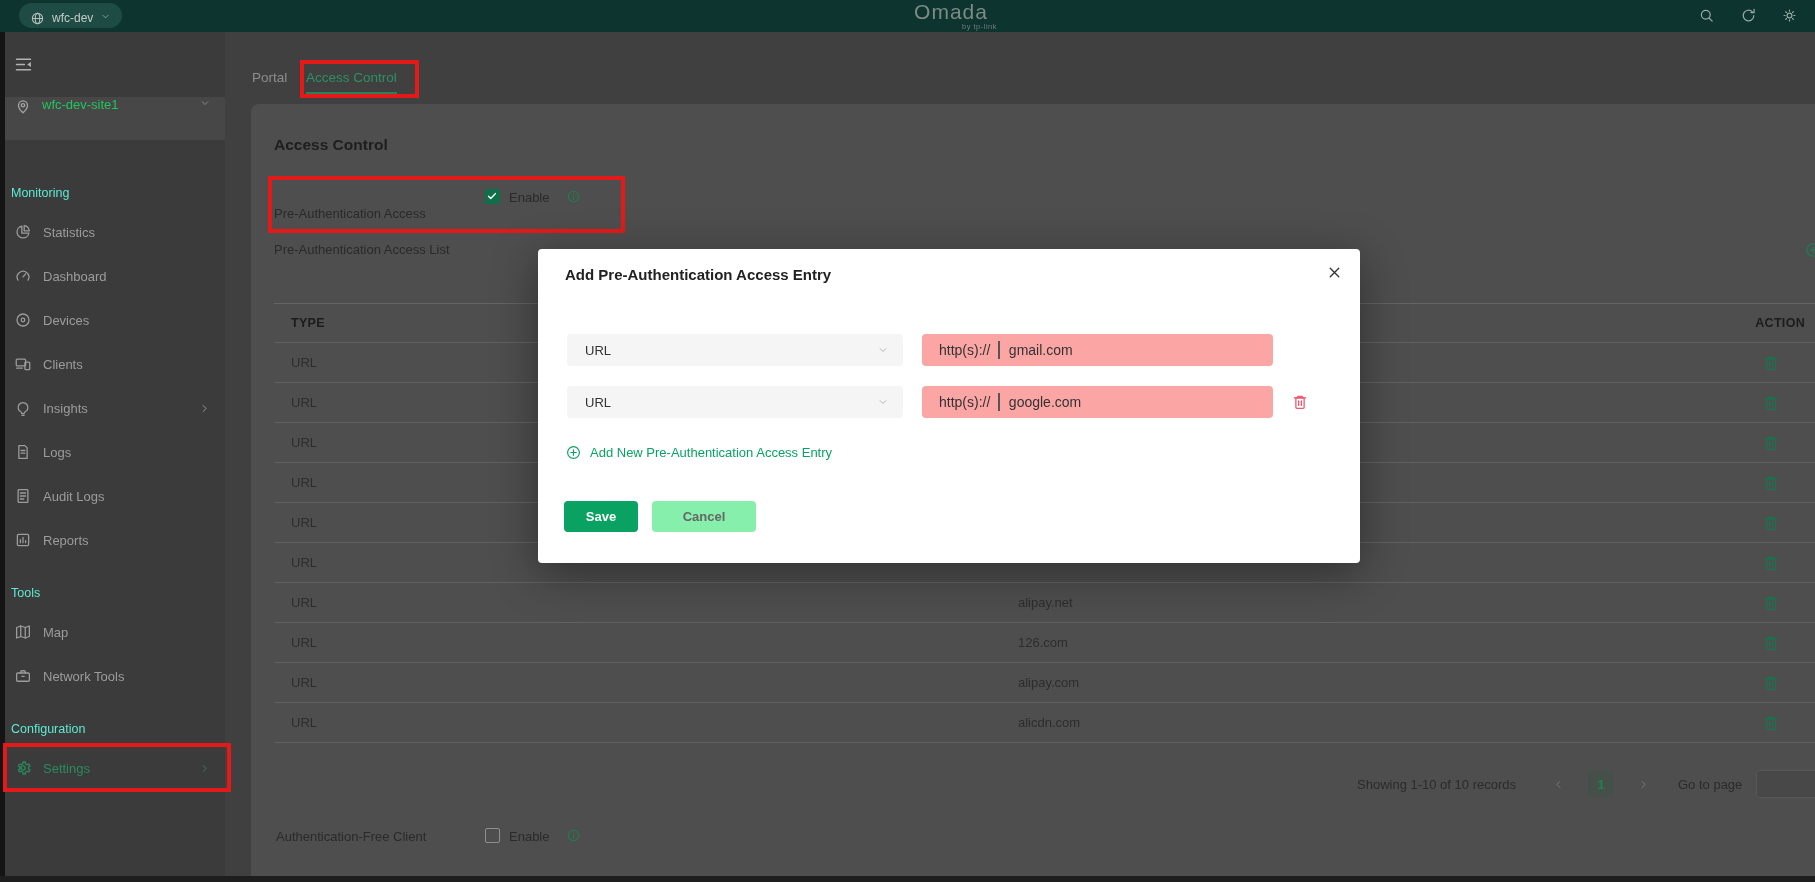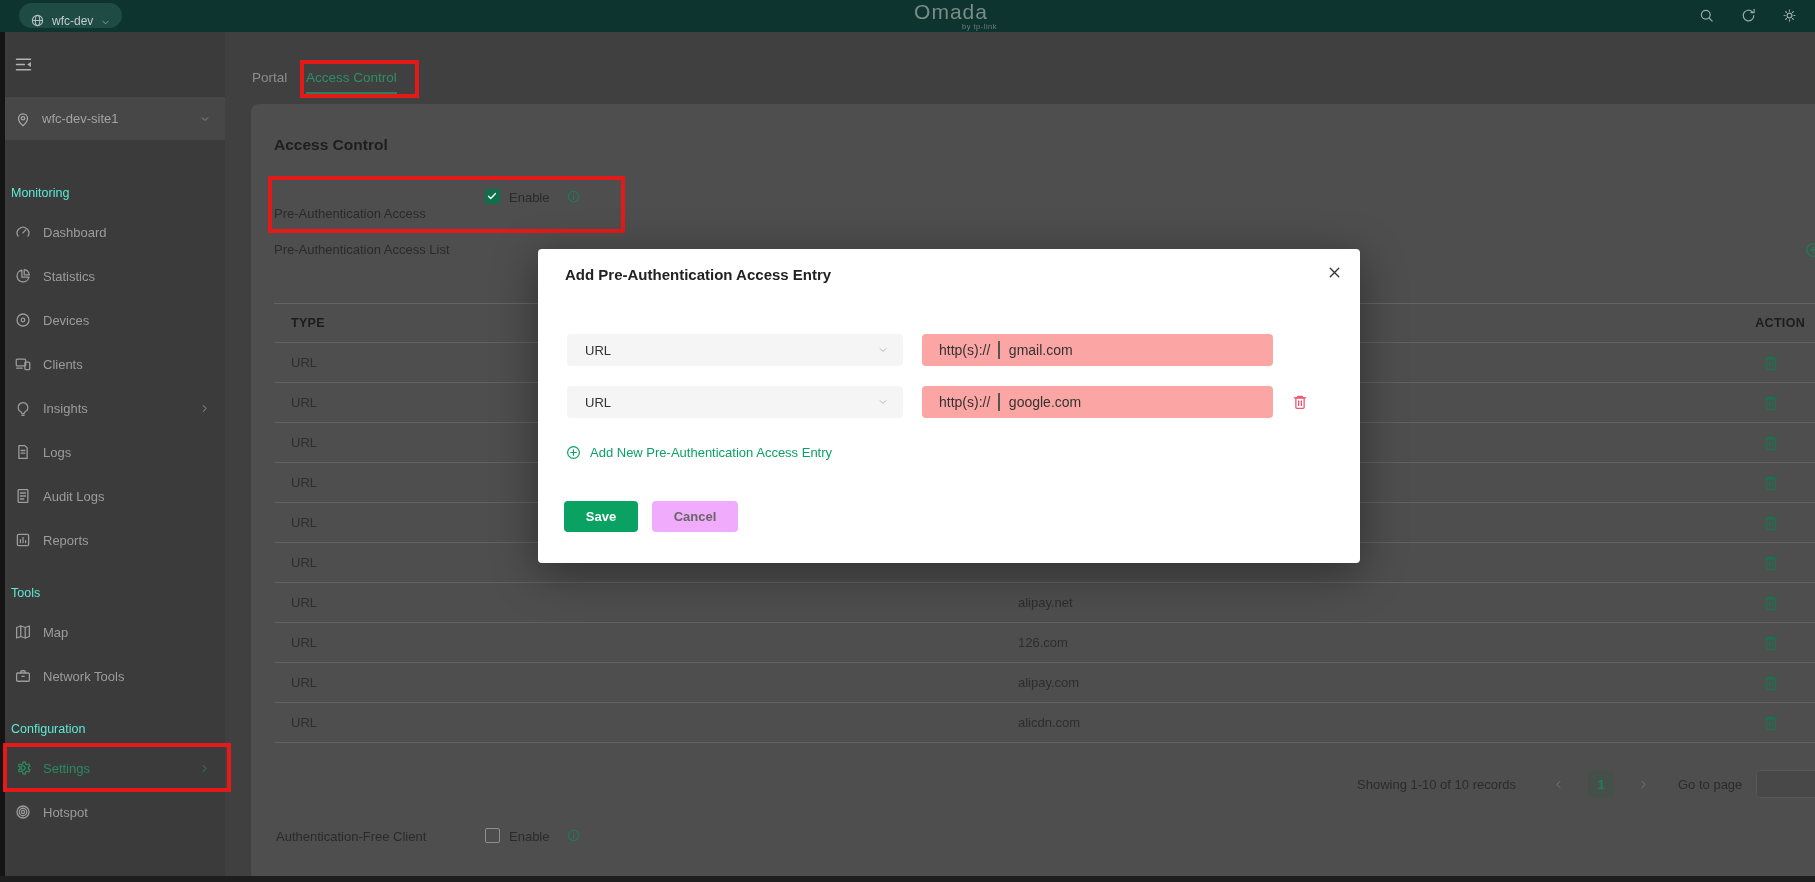--- a/index.html
+++ b/index.html
@@ -2,34 +2,34 @@
 <html><head>
 <meta charset="utf-8">
 <style>
   * { margin:0; padding:0; box-sizing:border-box; }
   body { font-family:"Liberation Sans","DejaVu Sans",sans-serif; background:#222; }
   .page { position:relative; width:1815px; height:882px; background:#404040; overflow:hidden; }
 
   
   .topbar { position:absolute; left:0; top:0; width:100%; height:32px; background:#0d342f; z-index:5; }
   .chip { position:absolute; left:19px; top:3px; height:25px; border-radius:13px; background:#1e4b43;
-          color:#c4cdcb; display:flex; align-items:flex-end; gap:7px; padding:0 11px; font-size:12px; cursor:pointer; }
+          color:#c4cdcb; display:flex; align-items:flex-start; gap:7px; padding:8px 11px; font-size:12px; cursor:pointer; }
   .chip .icn { width:15px; height:15px; color:#b7c1bf; }
   .chip .chev { width:11px; height:11px; color:#9fb0ac; }
   .logo { position:absolute; left:905px; top:1px; width:92px; text-align:center; line-height:1; }
   .logo-main { font-size:21px; font-weight:normal; letter-spacing:1px; color:#7b8b85; }
   .logo-sub { font-size:7.5px; color:#6e7d79; text-align:right; margin-top:1px; letter-spacing:.5px; }
   .tb-icon { position:absolute; top:7px; width:17px; height:17px; color:#9aaaa6; background:none; border:none; cursor:pointer; }
   .tb-icon.search { left:1698px; } .tb-icon.refresh { left:1740px; } .tb-icon.bright { left:1781px; }
 
   
   .sidebar { position:absolute; left:0; top:32px; width:225px; bottom:0; background:#3b3b3b; z-index:2; }
   .collapse { position:absolute; left:13px; top:22px; width:21px; height:21px; color:#b2b2b2; background:none; border:none; cursor:pointer; }
   .site-row { position:absolute; left:0; top:65px; width:100%; height:43px; background:#474747;
-              display:flex; align-items:center; padding:0 14px; gap:10px; color:#a3a3a3; font-size:13px; cursor:pointer; }
+              display:flex; padding:0 14px; gap:10px; color:#22c55e; font-size:13px; cursor:pointer; }
   .site-row .pin { width:18px; height:18px; color:#a6a6a6; }
   .site-row .chev { margin-left:auto; width:12px; height:12px; color:#979797; }
   .nav { position:absolute; left:0; top:108px; right:0; }
   .nav-section-label { margin:21px 0 0 11px; height:20px; line-height:20px; color:#5eead4; font-size:12.5px; }
   .nav-section-label.first { margin-top:43px; }
   .nav-section-label + .nav-item { margin-top:7px; }
   .nav-item { height:44px; display:flex; align-items:center; padding:0 14px; color:#9c9c9c; font-size:13px; cursor:pointer; }
   .nav-item .icn { width:18px; height:18px; margin-right:11px; flex:none; }
   .nav-item .chev-r { margin-left:auto; margin-right:0; width:13px; height:13px; }
   .nav-item.active { color:#2a8a61; }
@@ -83,21 +83,21 @@
   .m-input { position:absolute; left:384px; top:0; width:351px; height:32px; background:#fca5a5; border-radius:4px;
              display:flex; align-items:center; padding-left:17px; font-size:14px; color:#333; cursor:text; }
   .m-input .divider { width:1.5px; height:18px; background:#555; margin:0 9px 0 8px; flex:none; }
   .m-trash { position:absolute; left:753px; top:7px; width:18px; height:18px; color:#ef5670; background:none; border:none; cursor:pointer; }
   .m-add { position:absolute; left:27px; top:195px; display:flex; align-items:center; gap:8px;
            color:#0aa263; font-size:13px; background:none; border:none; cursor:pointer; }
   .m-add .icn { width:17px; height:17px; }
   .m-btn { position:absolute; top:252px; height:31px; border:none; border-radius:4px; font-size:13px; font-weight:700; cursor:pointer;
            font-family:"Liberation Sans","DejaVu Sans",sans-serif; }
   .m-save { left:26px; width:74px; background:#0aa263; color:#fff; }
-  .m-cancel { left:114px; width:86px; background:#f0abfc; color:#666; }
+  .m-cancel { left:114px; width:104px; background:#86efac; color:#666; }
 
   
   .redbox { position:absolute; border:4px solid #e41a1a; z-index:60; pointer-events:none; }
   .rb-tab { left:300px; top:60px; width:119px; height:38px; }
   .rb-preauth { left:268px; top:176px; width:357px; height:57px; }
   .rb-settings { left:3px; top:743px; width:228px; height:49px; }
   .edge-left { position:absolute; left:0; top:32px; width:5px; bottom:0; background:#141414; z-index:4; }
   .edge-bottom { position:absolute; left:0; bottom:0; width:100%; height:6px; background:#1e1e1e; z-index:4; }
 
   .icn svg { width:100%; height:100%; display:block; }
@@ -166,34 +166,34 @@
           <svg viewBox="0 0 24 24" fill="none" stroke="currentColor" stroke-width="1.7" stroke-linecap="round" stroke-linejoin="round">
             <path d="M6.5 9.5l5.5 5.5 5.5-5.5"></path>
           </svg>
         </span>
     </div>
     <nav class="nav" id="nav">
         <div class="nav-section-label first">Monitoring</div>
         <div class="nav-item">
           <span class="icn">
             <svg viewBox="0 0 24 24" fill="none" stroke="currentColor" stroke-width="1.7" stroke-linecap="round" stroke-linejoin="round">
+              <path d="M10.5 4.1a8 8 0 1 0 9.4 9.4h-9.4z"></path>
+              <path d="M13.6 3.6a8 8 0 0 1 6.8 6.8h-6.8z"></path>
+            </svg>
+          </span>
+          <span class="nav-label">Statistics</span>
+        </div>
+        <div class="nav-item">
+          <span class="icn">
+            <svg viewBox="0 0 24 24" fill="none" stroke="currentColor" stroke-width="1.7" stroke-linecap="round" stroke-linejoin="round">
               <path d="M5.3 17.5a7.8 7.8 0 1 1 13.4 0"></path>
               <path d="M12 13.2l3.3-3.8"></path>
             </svg>
           </span>
           <span class="nav-label">Dashboard</span>
-        </div>
-        <div class="nav-item">
-          <span class="icn">
-            <svg viewBox="0 0 24 24" fill="none" stroke="currentColor" stroke-width="1.7" stroke-linecap="round" stroke-linejoin="round">
-              <path d="M10.5 4.1a8 8 0 1 0 9.4 9.4h-9.4z"></path>
-              <path d="M13.6 3.6a8 8 0 0 1 6.8 6.8h-6.8z"></path>
-            </svg>
-          </span>
-          <span class="nav-label">Statistics</span>
         </div>
         <div class="nav-item">
           <span class="icn">
             <svg viewBox="0 0 24 24" fill="none" stroke="currentColor" stroke-width="1.7" stroke-linecap="round" stroke-linejoin="round">
               <circle cx="12" cy="12" r="8"></circle>
               <circle cx="12" cy="12" r="2.4"></circle>
             </svg>
           </span>
           <span class="nav-label">Devices</span>
         </div>
@@ -275,30 +275,20 @@
               <path d="M19.4 12c0-.4 0-.8-.1-1.2l2-1.5-1.5-2.6-2.3 1a7.3 7.3 0 0 0-2.1-1.2L15.1 4h-3l-.4 2.5a7.3 7.3 0 0 0-2.1 1.2l-2.3-1-1.5 2.6 2 1.5a7.3 7.3 0 0 0 0 2.4l-2 1.5 1.5 2.6 2.3-1c.6.5 1.3.9 2.1 1.2l.4 2.5h3l.3-2.5a7.3 7.3 0 0 0 2.1-1.2l2.3 1 1.5-2.6-2-1.5c.1-.4.1-.8.1-1.2z"></path>
               <circle cx="12.1" cy="12" r="2.7"></circle>
             </svg>
           </span>
           <span class="nav-label">Settings</span>
           <span class="icn chev-r">
             <svg viewBox="0 0 24 24" fill="none" stroke="currentColor" stroke-width="1.7" stroke-linecap="round" stroke-linejoin="round">
               <path d="M9.5 6.5l5.5 5.5-5.5 5.5"></path>
             </svg>
           </span>
-        </div>
-        <div class="nav-item">
-          <span class="icn">
-            <svg viewBox="0 0 24 24" fill="none" stroke="currentColor" stroke-width="1.7" stroke-linecap="round" stroke-linejoin="round">
-              <circle cx="12" cy="12" r="2.1"></circle>
-              <circle cx="12" cy="12" r="5"></circle>
-              <circle cx="12" cy="12" r="8"></circle>
-            </svg>
-          </span>
-          <span class="nav-label">Hotspot</span>
         </div>
       </nav>
   </aside>
 
   <div class="tab portal">Portal</div>
   <div class="tab ac">Access Control</div>
 
   <section class="card">
     <h2 class="panel-title">Access Control</h2>
 

